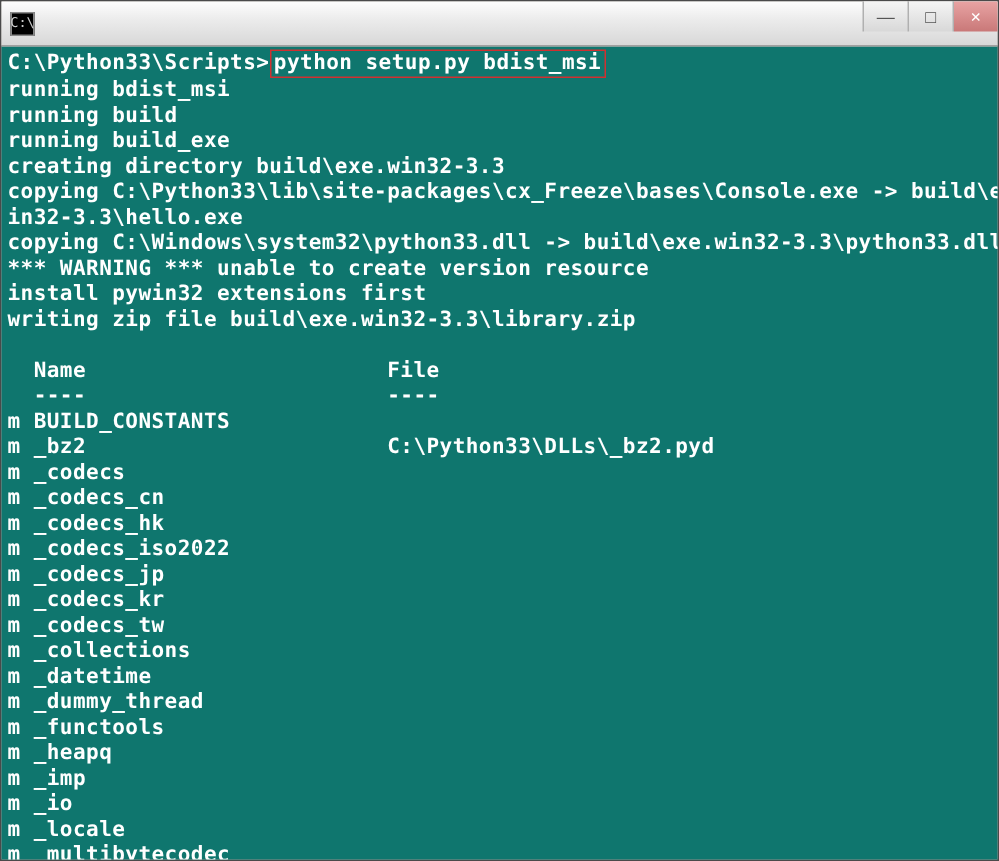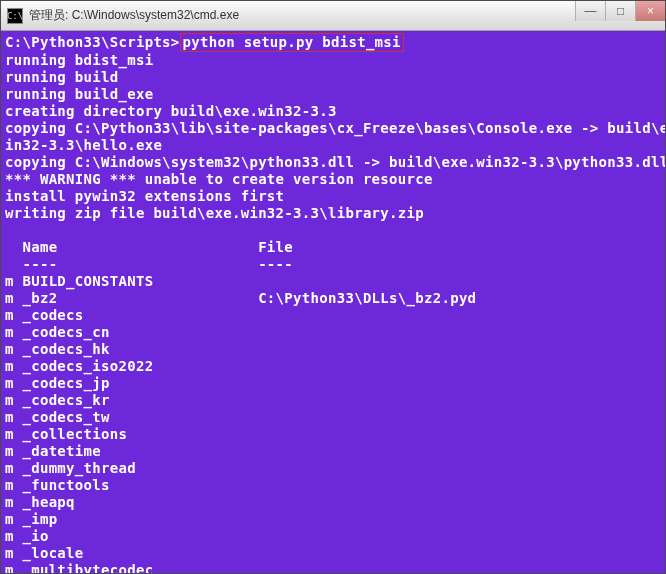--- a/index.html
+++ b/index.html
@@ -63,21 +63,21 @@
       font-size: 12px;
       color: #555;
       font-family: Arial, sans-serif;
     }
     .win-btn.close {
       background: linear-gradient(to bottom, #e8a3a3, #c97878);
       color: #fff;
     }
     .terminal {
       flex: 1;
-      background: #6d28d9;
+      background: #0f766e;
       color: #fff;
       font-family: "Consolas", "SimSun", monospace;
       font-size: 14px;
       line-height: 17px;
       padding: 2px 4px;
       white-space: pre;
       overflow: hidden;
       font-weight: bold;
       letter-spacing: 0.3px;
     }
@@ -87,21 +87,20 @@
       display: inline-block;
     }
     .module-row { white-space: pre; }
   </style>
 </head>
 <body>
 
 <div class="window">
   <div class="titlebar">
     <div class="titlebar-icon">C:\</div>
-    <div class="titlebar-text">管理员: C:\Windows\system32\cmd.exe</div>
     <div class="win-controls">
       <div class="win-btn">—</div>
       <div class="win-btn">□</div>
       <div class="win-btn close">×</div>
     </div>
   </div>
 
   <div class="terminal" id="terminal"><div class="module-row"><span>C:\Python33\Scripts&gt;</span><span class="highlight-box"><span>python setup.py bdist_msi</span></span></div><div class="module-row">running bdist_msi</div><div class="module-row">running build</div><div class="module-row">running build_exe</div><div class="module-row">creating directory build\exe.win32-3.3</div><div class="module-row">copying C:\Python33\lib\site-packages\cx_Freeze\bases\Console.exe -&gt; build\exe.w</div><div class="module-row">in32-3.3\hello.exe</div><div class="module-row">copying C:\Windows\system32\python33.dll -&gt; build\exe.win32-3.3\python33.dll</div><div class="module-row">*** WARNING *** unable to create version resource</div><div class="module-row">install pywin32 extensions first</div><div class="module-row">writing zip file build\exe.win32-3.3\library.zip</div><div class="module-row"> </div><div class="module-row">  Name                       File</div><div class="module-row">  ----                       ----</div><div class="module-row">m BUILD_CONSTANTS            </div><div class="module-row">m _bz2                       C:\Python33\DLLs\_bz2.pyd</div><div class="module-row">m _codecs                    </div><div class="module-row">m _codecs_cn                 </div><div class="module-row">m _codecs_hk                 </div><div class="module-row">m _codecs_iso2022            </div><div class="module-row">m _codecs_jp                 </div><div class="module-row">m _codecs_kr                 </div><div class="module-row">m _codecs_tw                 </div><div class="module-row">m _collections               </div><div class="module-row">m _datetime                  </div><div class="module-row">m _dummy_thread              </div><div class="module-row">m _functools                 </div><div class="module-row">m _heapq                     </div><div class="module-row">m _imp                       </div><div class="module-row">m _io                        </div><div class="module-row">m _locale                    </div><div class="module-row">m _multibytecodec            </div></div>
 </div>
 

